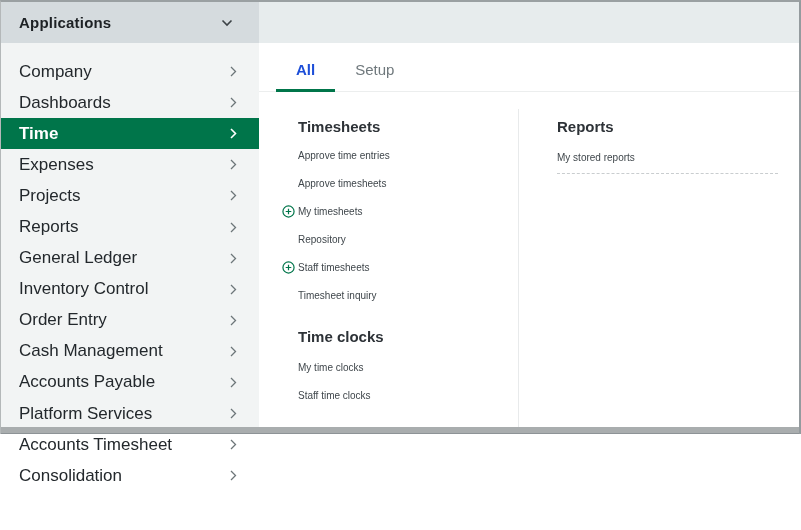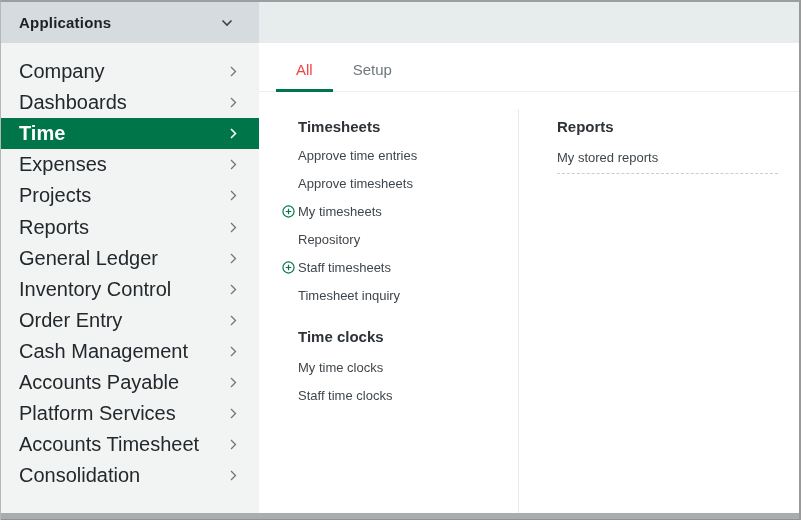--- a/index.html
+++ b/index.html
@@ -2,67 +2,67 @@
 <html><head>
 <meta charset="utf-8">
 <style>
   * { box-sizing: border-box; margin: 0; padding: 0; }
   html, body { background: #ffffff; }
   body {
     font-family: "Liberation Sans", "DejaVu Sans", sans-serif;
     width: 801px; height: 530px; overflow: hidden;
   }
   .window {
-    position: relative; width: 801px; height: 520px; background: #ffffff;
+    position: relative; width: 801px; height: 434px; background: #ffffff;
     border-top: 2px solid #9aa0a2; border-left: 1px solid #b4b8b9; border-right: 2px solid #949b9e;
   }
   
   .sidebar {
     position: absolute; left: 0; top: 0; bottom: 7px; width: 258px;
     background: #f2f4f4;
   }
   .sidebar-header {
     height: 41px; background: #d5dbde; display: flex; align-items: center;
     justify-content: space-between; padding: 0 26px 0 18px;
   }
   .sidebar-header .hdr-label { font-size: 15px; font-weight: 700; color: #1d2124; letter-spacing: .2px; }
   .sidebar-header .chev-down { color: #3c4246; display: flex; }
   .sidebar-list { padding-top: 13px; }
   .side-item {
     height: 31.1px; display: flex; align-items: center; justify-content: space-between;
-    padding: 0 22px 0 18px; font-size: 20px; color: #23282c; cursor: pointer; gap: 26px;
+    padding: 0 22px 0 18px; font-size: 17px; color: #23282c; cursor: pointer; gap: 26px;
   }
   .side-item .chev { color: #6d7679; display: flex; }
   .side-item.active { background: #00754A; color: #ffffff; font-weight: 700; }
   .side-item.active .chev { color: #ffffff; }
   
   .main { position: absolute; left: 258px; right: 0; top: 0; bottom: 7px; background: #ffffff; }
   .top-strip { height: 41px; background: #e7eced; }
   .tab-bar {
     height: 49px; display: flex; align-items: flex-end; padding-left: 17px;
     border-bottom: 1px solid #eceeee;
   }
   .tab {
     position: relative; padding: 0 20px 13px; font-size: 15px; color: #6f787c; cursor: pointer;
   }
-  .tab.active { color: #ef4444; font-weight: 400; }
+  .tab.active { color: #1d4ed8; font-weight: 700; }
   .tab.active::after {
     content: ""; position: absolute; left: 0; right: 0; bottom: -1px; height: 3px; background: #00754A;
   }
   .content { position: absolute; left: 0; right: 0; top: 90px; bottom: 0; display: flex; padding-top: 17px; }
   .col-left  { width: 260px; border-right: 1px solid #e8eaeb; padding-left: 39px; }
   .col-right { flex: 1; padding-left: 38px; padding-right: 21px; }
   .section-title { margin-top: 8px; font-size: 15px; font-weight: 700; color: #2d3237; line-height: 20px; }
   .section-title.later { margin-top: 18px; }
   .link-list { margin-top: 4px; }
   .col-right .link-list { margin-top: 6px; }
   .section-title + .link-list.tight { margin-top: 6px; }
   .link-item {
     position: relative; height: 28px; display: flex; align-items: center;
-    font-size: 13px; color: #3f464b; cursor: pointer; white-space: nowrap;
+    font-size: 10px; color: #3f464b; cursor: pointer; white-space: nowrap;
   }
   .plus-icon { position: absolute; left: -16px; top: 7.5px; width: 13px; height: 13px; color: #00754A; }
   .dashed-divider { border: 0; border-top: 1px dashed #c9cdcf; margin-top: 2px; }
   
   .bottom-bar { position: absolute; left: 0; right: 0; bottom: 0; height: 7px; background: #a9adae; border-bottom: 1px solid #8d9396; }
   svg { display: block; }
 </style>
 </head>
 <body>
 

